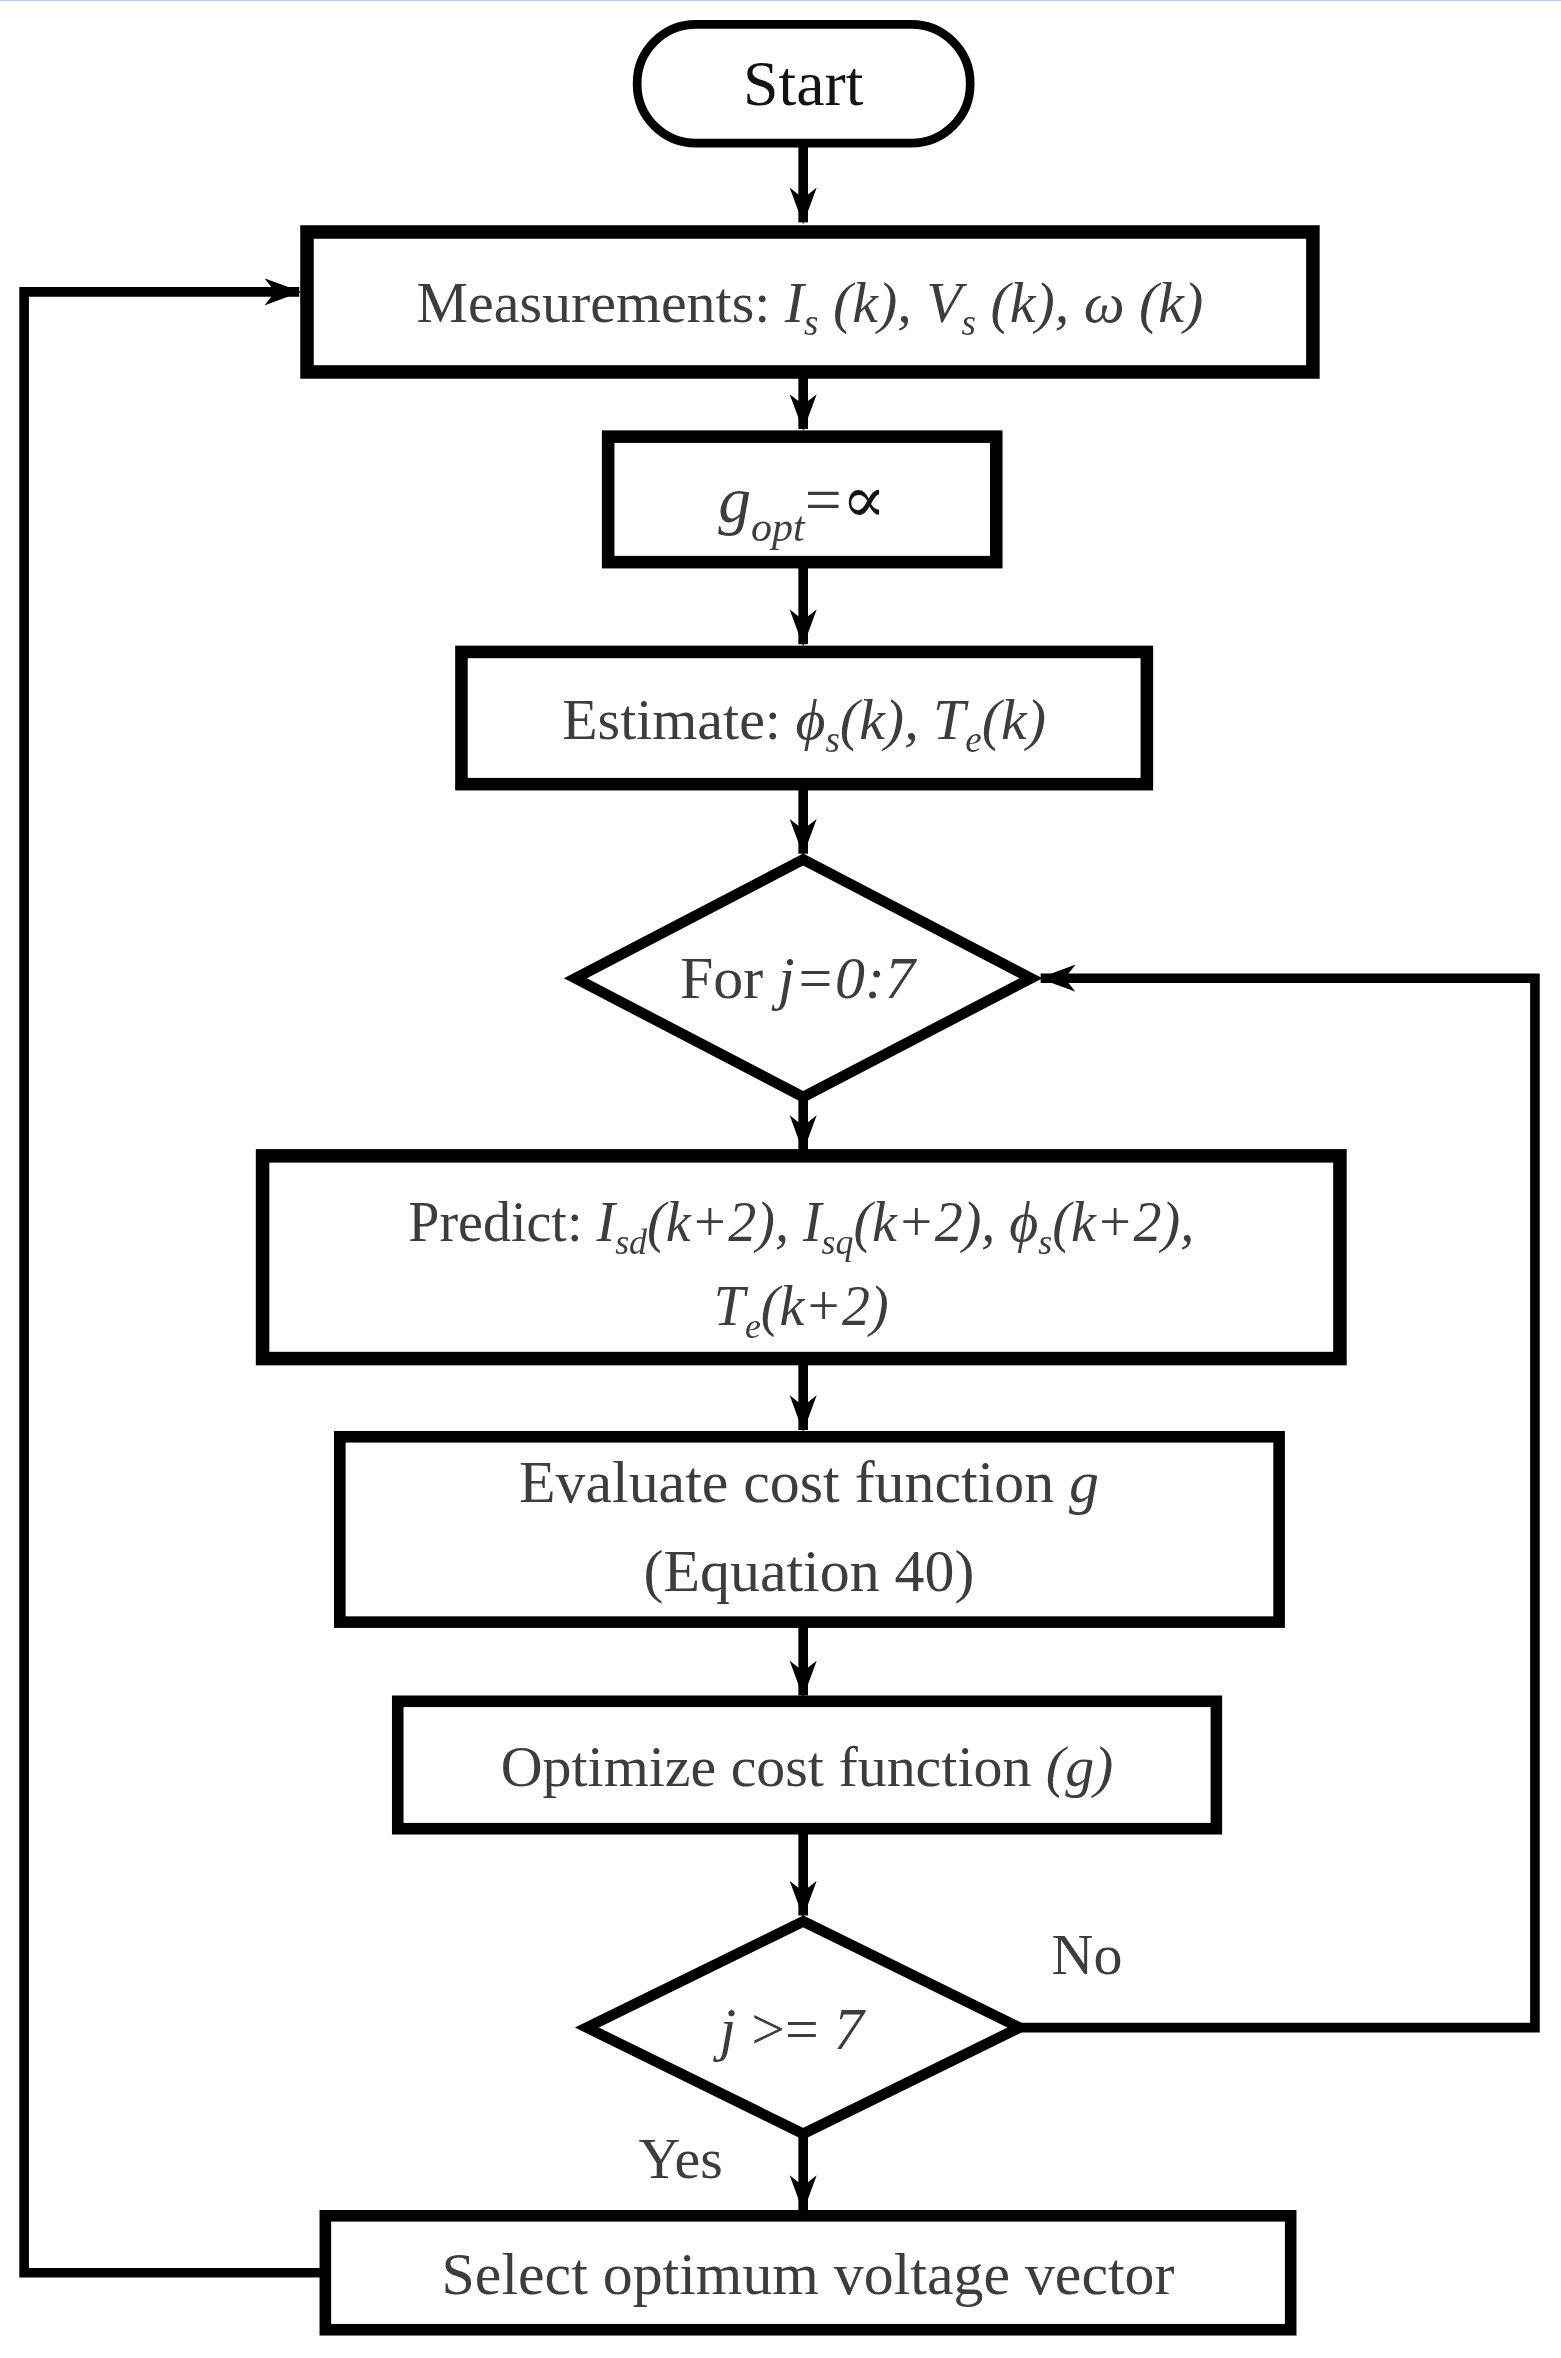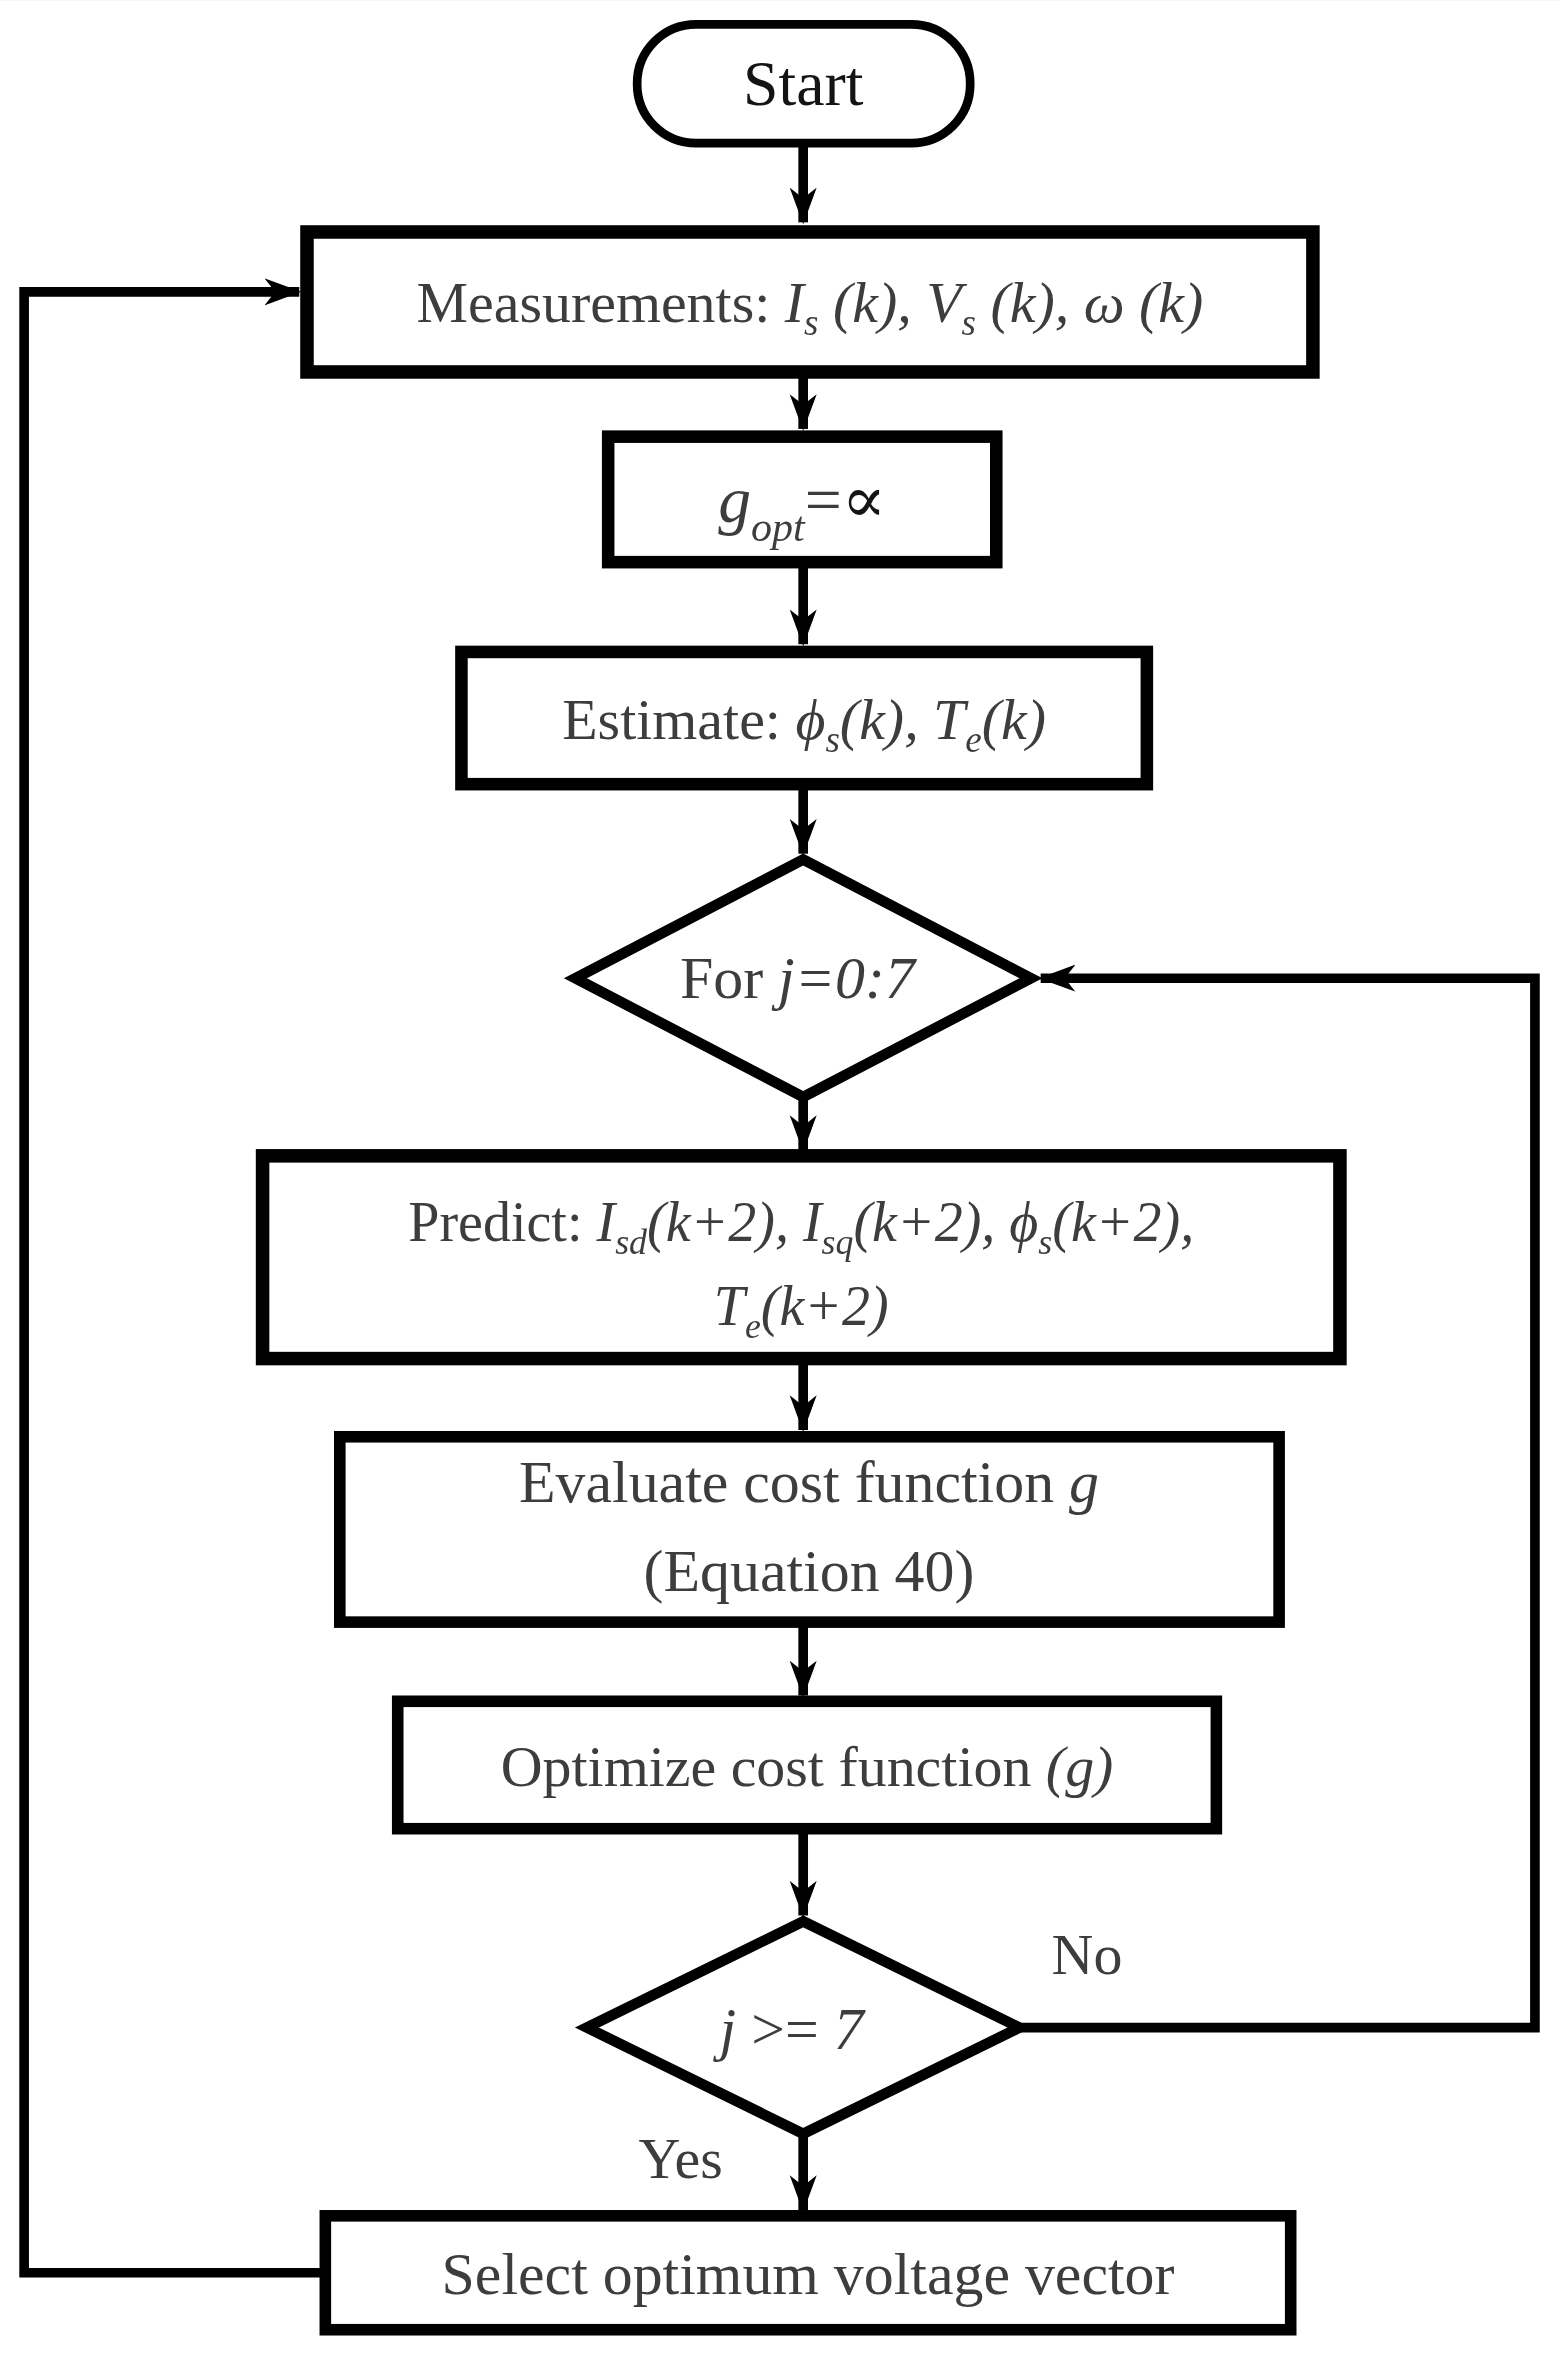--- a/index.html
+++ b/index.html
@@ -3,21 +3,21 @@
 <meta charset="utf-8">
 <style>
   html, body {
     margin: 0;
     padding: 0;
     background: #ffffff;
   }
   .page {
     width: 1561px;
     height: 2359px;
-    background: #e5e5e5;
+    background: #1d4ed8;
   }
   svg.flow {
     display: block;
     width: 1561px;
     height: 2359px;
   }
   .shape {
     fill: #ffffff;
     stroke: #000000;
   }

